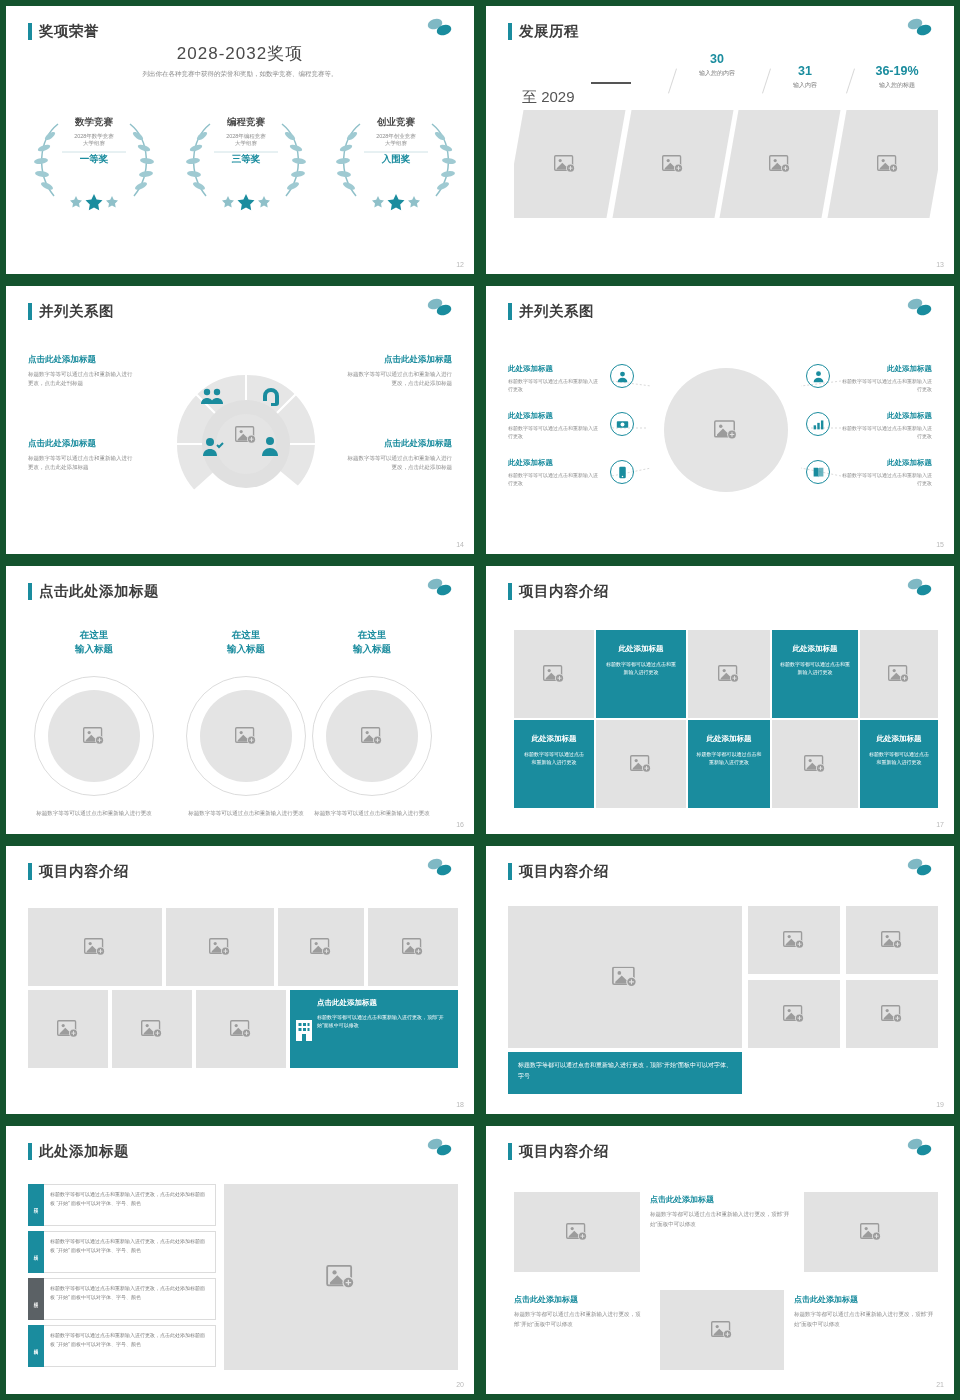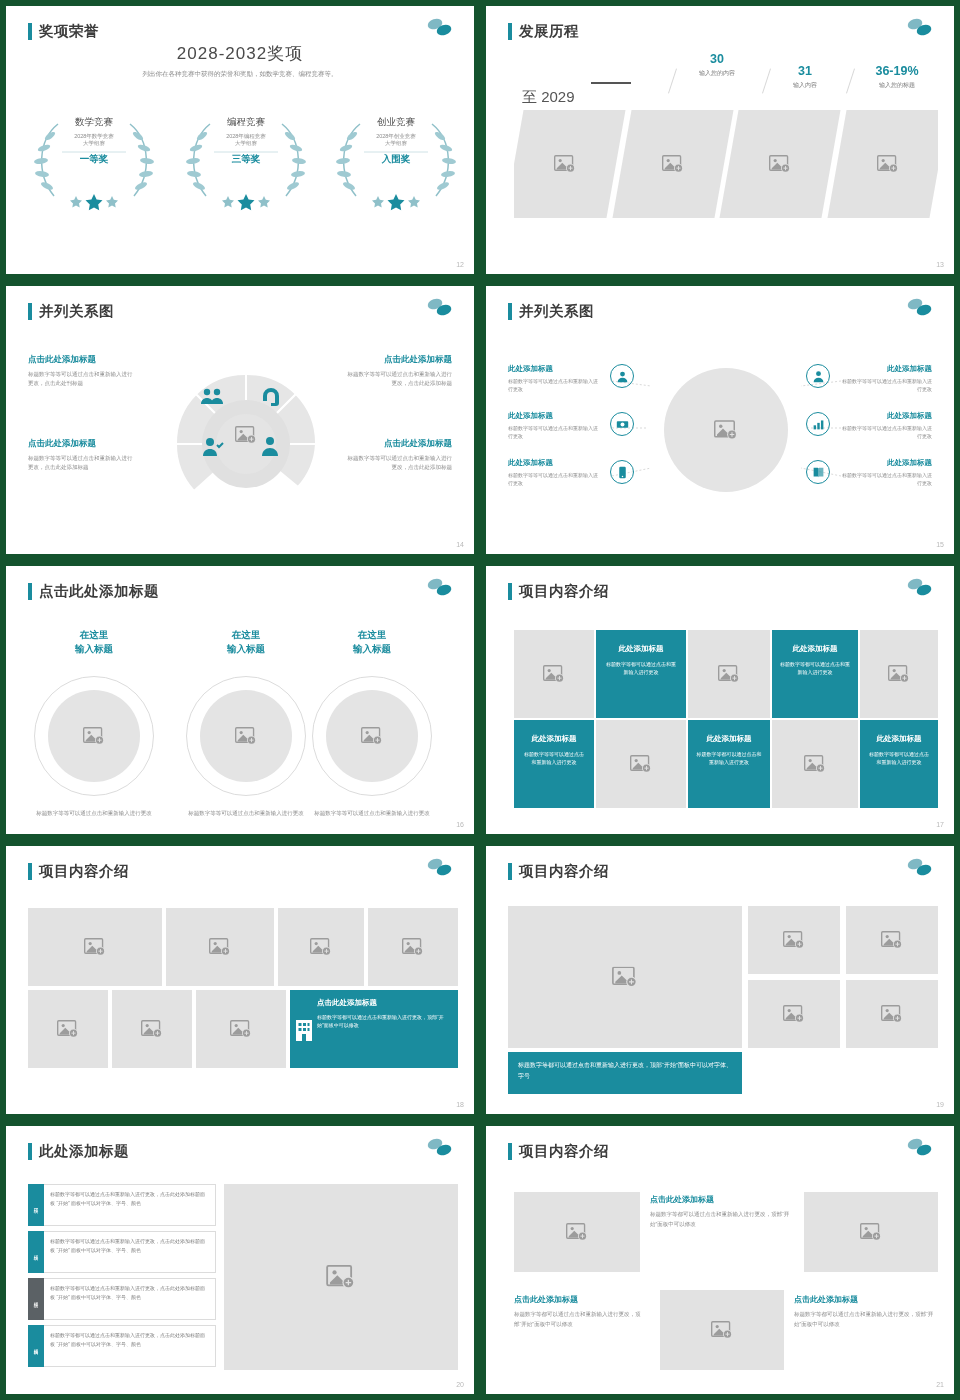--- a/index.html
+++ b/index.html
@@ -46,21 +46,21 @@
 
   
   .ph { background: #e2e2e2; position: relative; }
   .ph svg { position: absolute; left: 50%; top: 50%; transform: translate(-50%,-50%); }
 
   
   .s12-h { position:absolute; left:0; right:0; top:36px; text-align:center; }
   .s12-h .big { font-size: 17px; color:#4a4a4a; letter-spacing:1px; }
   .s12-h .sub { font-size: 6.5px; color:#8a8a8a; margin-top:5px; }
   .medal { position:absolute; top:110px; width:140px; text-align:center; }
-  .medal .name { font-size:9.5px; color:#4a4a4a; font-weight:normal; }
+  .medal .name { font-size:9.5px; color:#4a4a4a; font-weight:bold; }
   .medal .d1 { font-size:5.5px; color:#8d8d8d; margin-top:4px; }
   .medal .d2 { font-size:5.5px; color:#8d8d8d; }
   .medal .prize { font-size:9.5px; color:#1a8c9e; font-weight:bold; margin-top:6px; }
   .wreath { position:absolute; left:0; top:0; width:140px; height:95px; }
 
   
   .s13-stat { position:absolute; text-align:center; }
   .s13-stat .v { font-size:12.5px; color:#1a8c9e; font-weight:bold; }
   .s13-stat .l { font-size:6px; color:#7a7a7a; margin-top:3px; }
   .s13-sep { position:absolute; width:1px; height:26px; background:#d8d8d8; transform: rotate(18deg); }

